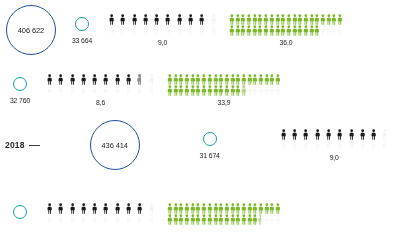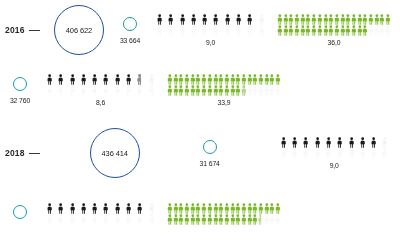--- a/index.html
+++ b/index.html
@@ -23,21 +23,21 @@
   .row {
     position: absolute;
     left: 0;
     width: 400px;
     height: 60px;
     display: flex;
     align-items: center;
   }
   .row-0 { top: 0px; }
   .row-1 { top: 60px; }
-  .row-2 { top: 123px; gap: 44px; }
+  .row-2 { top: 115px; gap: 44px; }
   .row-3 { top: 185px; }
 
   
   .year-block {
     width: 48px;
     display: flex;
     align-items: center;
     justify-content: flex-start;
     padding-left: 5px;
     box-sizing: border-box;
@@ -143,24 +143,20 @@
   }
   .picto-dark .picto-value  { width: 113px; }
   .picto-green .picto-value { width: 114px; }
 </style>
 </head>
 <body>
 
 <div id="chart">
 
   <div class="row row-0">
-    <div class="year-block">
-      <span class="year-label">2016</span>
-      <span class="year-dash"></span>
-    </div>
     <div class="circle-block">
       <div class="big-circle">
         <span class="big-circle-value">406 622</span>
       </div>
     </div>
     <div class="ring-block">
       <div class="small-ring"></div>
       <span class="ring-value">33 664</span>
     </div>
     <div class="picto-block picto-dark">

